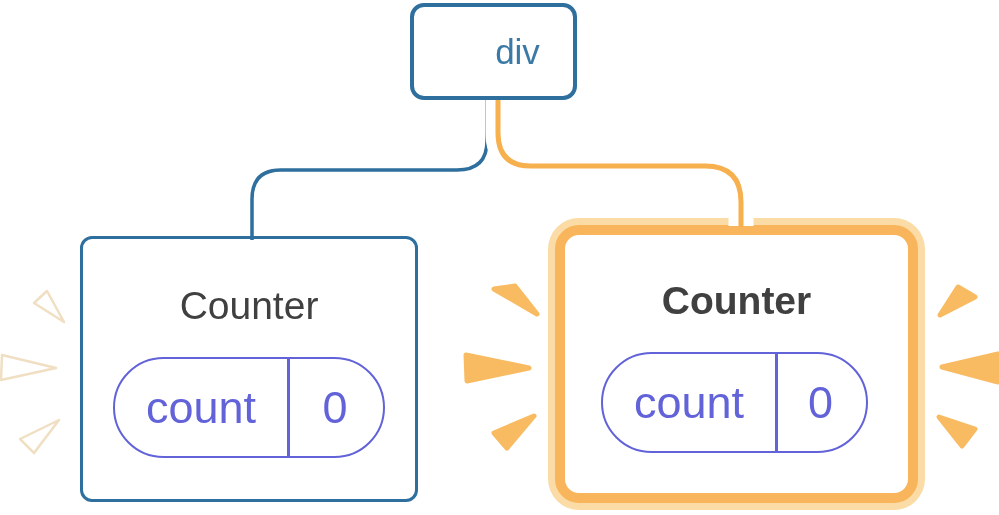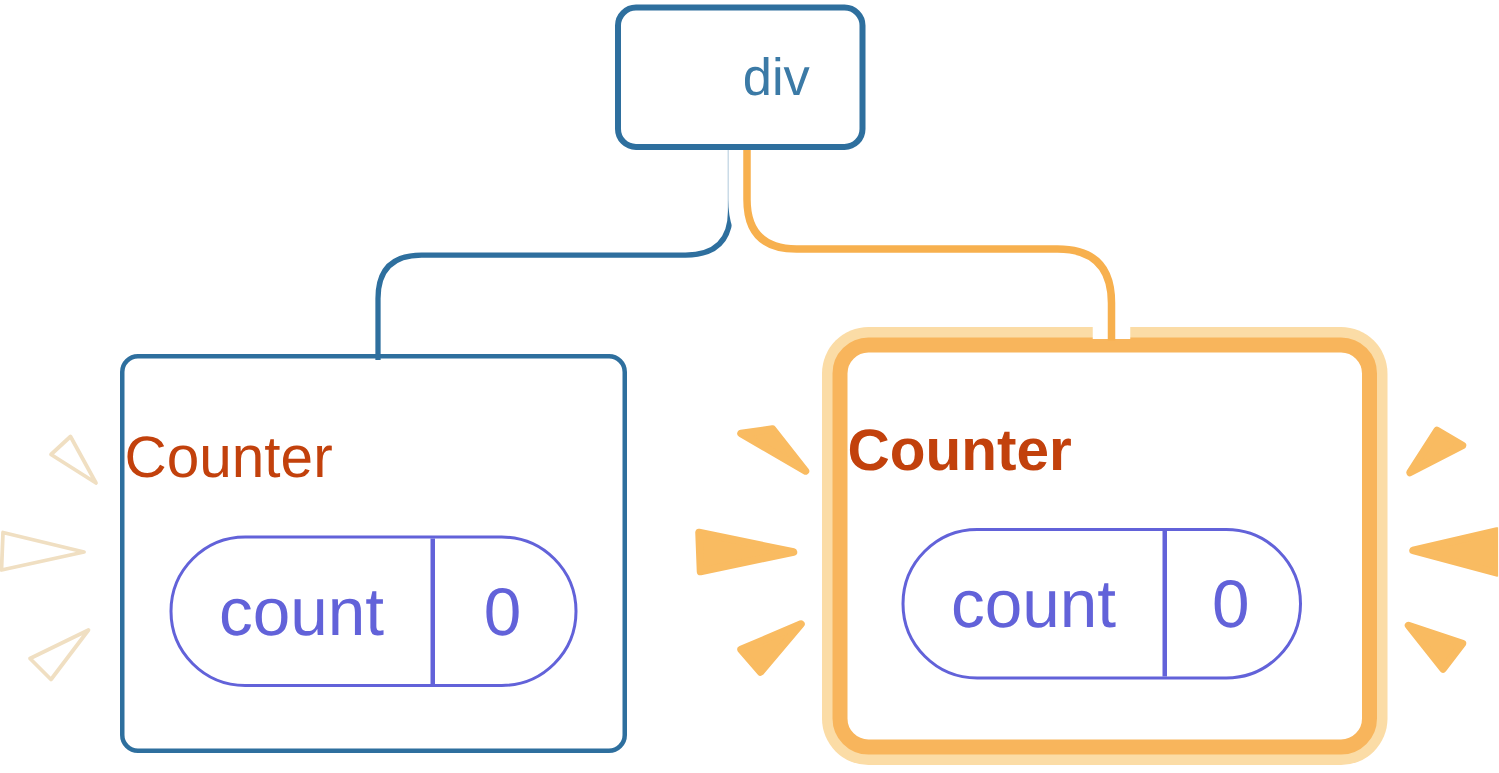--- a/index.html
+++ b/index.html
@@ -23,22 +23,22 @@
   .card-left{
     left:80px;top:236px;width:338px;height:266px;
     border:3px solid #2E6F9E;border-radius:12px;
   }
   .card-right{
     left:555px;top:225px;width:363px;height:278px;
     border:10px solid #F8B55C;border-radius:24px;
     box-shadow:0 0 0 7px #FBDCA6;
   }
   .card-title{
-    position:absolute;left:0;right:0;text-align:left;
-    font-size:39px;line-height:48px;color:#c2410c;
+    position:absolute;left:0;right:0;text-align:center;
+    font-size:39px;line-height:48px;color:#404040;
   }
   .card-left .card-title{top:43px;font-weight:500;}
   .card-right .card-title{top:42px;font-weight:700;}
 
   
   .pill{
     position:absolute;box-sizing:border-box;background:#ffffff;
     border:2.5px solid #6262D9;border-radius:60px;
   }
   .card-left .pill{left:30px;top:118px;width:272px;height:101px;}

